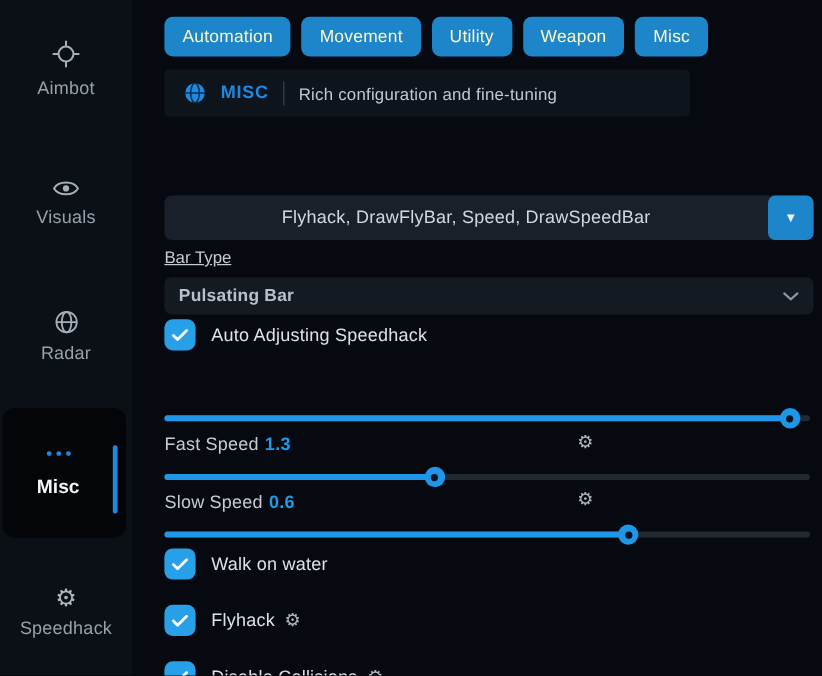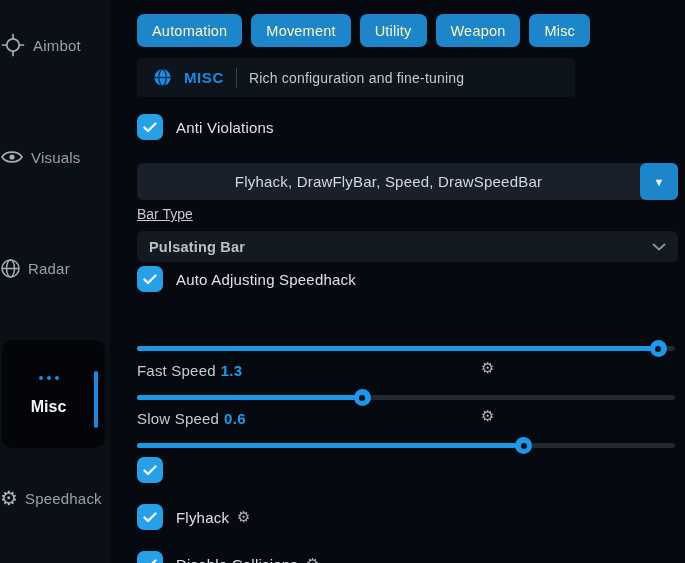--- a/index.html
+++ b/index.html
@@ -12,21 +12,21 @@
   }
   .app { position:absolute; inset:0; display:flex; }
 
   
   .sidebar {
     position:relative; width:110px; height:100%;
     background:#0b1017; flex:none;
   }
   .side-item {
     position:absolute; left:0; width:110px;
-    display:flex; flex-direction:row; align-items:center; gap:7px;
+    display:flex; flex-direction:column; align-items:center; gap:7px;
     cursor:pointer;
   }
   .side-label { font-size:15px; color:#98a1ab; letter-spacing:.2px; }
   .side-icon { display:flex; align-items:center; justify-content:center; color:#a6aeb8; }
   .misc-card {
     position:absolute; left:2px; top:340px; width:103px; height:108px;
     background:#030509; border-radius:10px;
   }
   .misc-card .dots { position:absolute; left:0; right:10px; top:36px; display:flex; gap:4px; justify-content:center; }
   .misc-card .dots span { width:4px; height:4px; border-radius:50%; background:#1e88e5; }
@@ -180,28 +180,20 @@
             <ellipse cx="10.5" cy="10.5" rx="4" ry="9"></ellipse>
             <line x1="1.5" y1="10.5" x2="19.5" y2="10.5"></line>
           </g>
         </svg>
       </span>
       <span class="sec-title">MISC</span>
       <span class="sec-divider"></span>
       <span class="sec-sub">Rich configuration and fine-tuning</span>
     </div>
 
-    <div class="cb-row" style="top:114px;">
-      <span class="checkbox">
-        <svg width="14" height="11" viewBox="0 0 14 11" fill="none" stroke="#fff" stroke-width="2.3" stroke-linecap="round" stroke-linejoin="round">
-            <path d="M1.5 5.5 L5 9 L12.5 1.5"></path>
-          </svg>
-      </span>
-      <span class="cb-label">Anti Violations</span>
-    </div>
 
     <div class="multiselect">
       <span class="value">Flyhack, DrawFlyBar, Speed, DrawSpeedBar</span>
       <button class="ms-btn">
         <span>▼</span>
       </button>
     </div>
 
     <span class="field-label" style="top:206px;">Bar Type</span>
     <div class="dropdown">
@@ -253,20 +245,21 @@
           <span class="thumb-dot"></span>
         </span>
     </div>
 
     <div class="cb-row" style="top:457px;">
       <span class="checkbox">
         <svg width="14" height="11" viewBox="0 0 14 11" fill="none" stroke="#fff" stroke-width="2.3" stroke-linecap="round" stroke-linejoin="round">
             <path d="M1.5 5.5 L5 9 L12.5 1.5"></path>
           </svg>
       </span>
+      <span class="cb-label">Walk on water</span>
     </div>
 
     <div class="cb-row" style="top:504px;">
       <span class="checkbox">
         <svg width="14" height="11" viewBox="0 0 14 11" fill="none" stroke="#fff" stroke-width="2.3" stroke-linecap="round" stroke-linejoin="round">
             <path d="M1.5 5.5 L5 9 L12.5 1.5"></path>
           </svg>
       </span>
       <span class="cb-label">
         <span>Flyhack</span>

